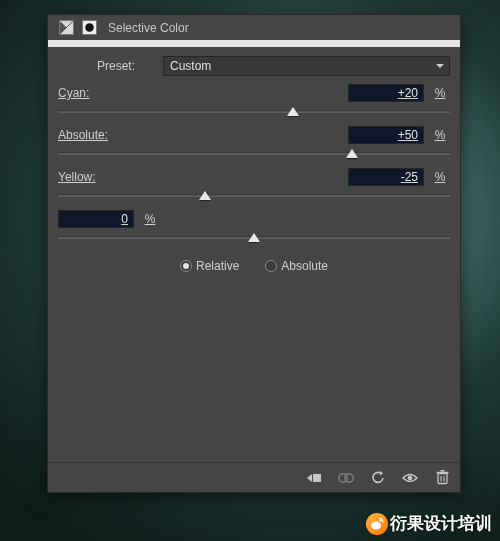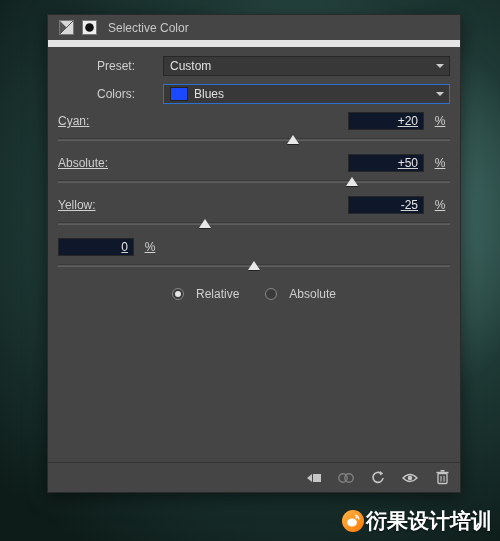--- a/index.html
+++ b/index.html
@@ -61,42 +61,42 @@
     background:#555; border-top:1px solid #3a3a3a; border-bottom:1px solid #5e5e5e;
   }
   .track .thumb {
     position:absolute; top:2px; width:0; height:0;
     border-left:6px solid transparent; border-right:6px solid transparent;
     border-bottom:9px solid #e8e8e8;
     transform:translateX(-6px);
     filter: drop-shadow(0 1px 0 #222);
   }
   .radios { display:flex; justify-content:center; gap:26px; margin-top:14px; align-items:center; }
-  .radio { display:flex; align-items:center; gap:12px; color:#cfcfcf; cursor:pointer; }
+  .radio { display:flex; align-items:center; gap:4px; color:#cfcfcf; cursor:pointer; }
   .rdot {
     width:12px; height:12px; border-radius:50%;
     border:1px solid #888; background:#3a3a3a; position:relative;
   }
   .rdot.sel::after {
     content:""; position:absolute; left:2px; top:2px; width:6px; height:6px;
     border-radius:50%; background:#e6e6e6;
   }
   
   .ftr {
     height:30px; border-top:1px solid #333;
     display:flex; align-items:center; justify-content:flex-end;
     padding:0 10px; gap:16px;
   }
   .ftr .fi { width:16px; height:16px; display:flex; align-items:center; justify-content:center; opacity:.85; cursor:pointer; }
   .ftr .fi.dim { opacity:.38; }
   
   .wm {
     position:absolute; right:8px; bottom:6px;
     display:flex; align-items:center; gap:2px;
-    color:#fff; font-weight:600; font-size:21px;
+    color:#fff; font-weight:600; font-size:17px;
     text-shadow:0 1px 2px rgba(0,0,0,.7);
   }
   .wm .wicon {
     width:22px; height:22px; border-radius:50%;
     background:linear-gradient(135deg,#ffb347,#ff7b00);
     display:flex;align-items:center;justify-content:center;
   }
 </style>
 </head>
 <body>
@@ -122,28 +122,20 @@
   <div class="bodyarea">
 
     <div class="row">
       <span class="lbl">Preset:</span>
       <div class="dropdown">
         <span>Custom</span>
         <span class="chev"></span>
       </div>
     </div>
 
-    <div class="row">
-      <span class="lbl">Colors:</span>
-      <div class="dropdown focus">
-        <span class="swatch" style="background:#1a49ff"></span>
-        <span>Blues</span>
-        <span class="chev"></span>
-      </div>
-    </div>
 
     <div id="sliders">
         <div class="slider-block">
           <div class="slider-head">
             <span class="sname">Cyan:</span>
             <span class="valbox">+20</span>
             <span class="pct">%</span>
           </div>
           <div class="track">
             <div class="bar"></div>

